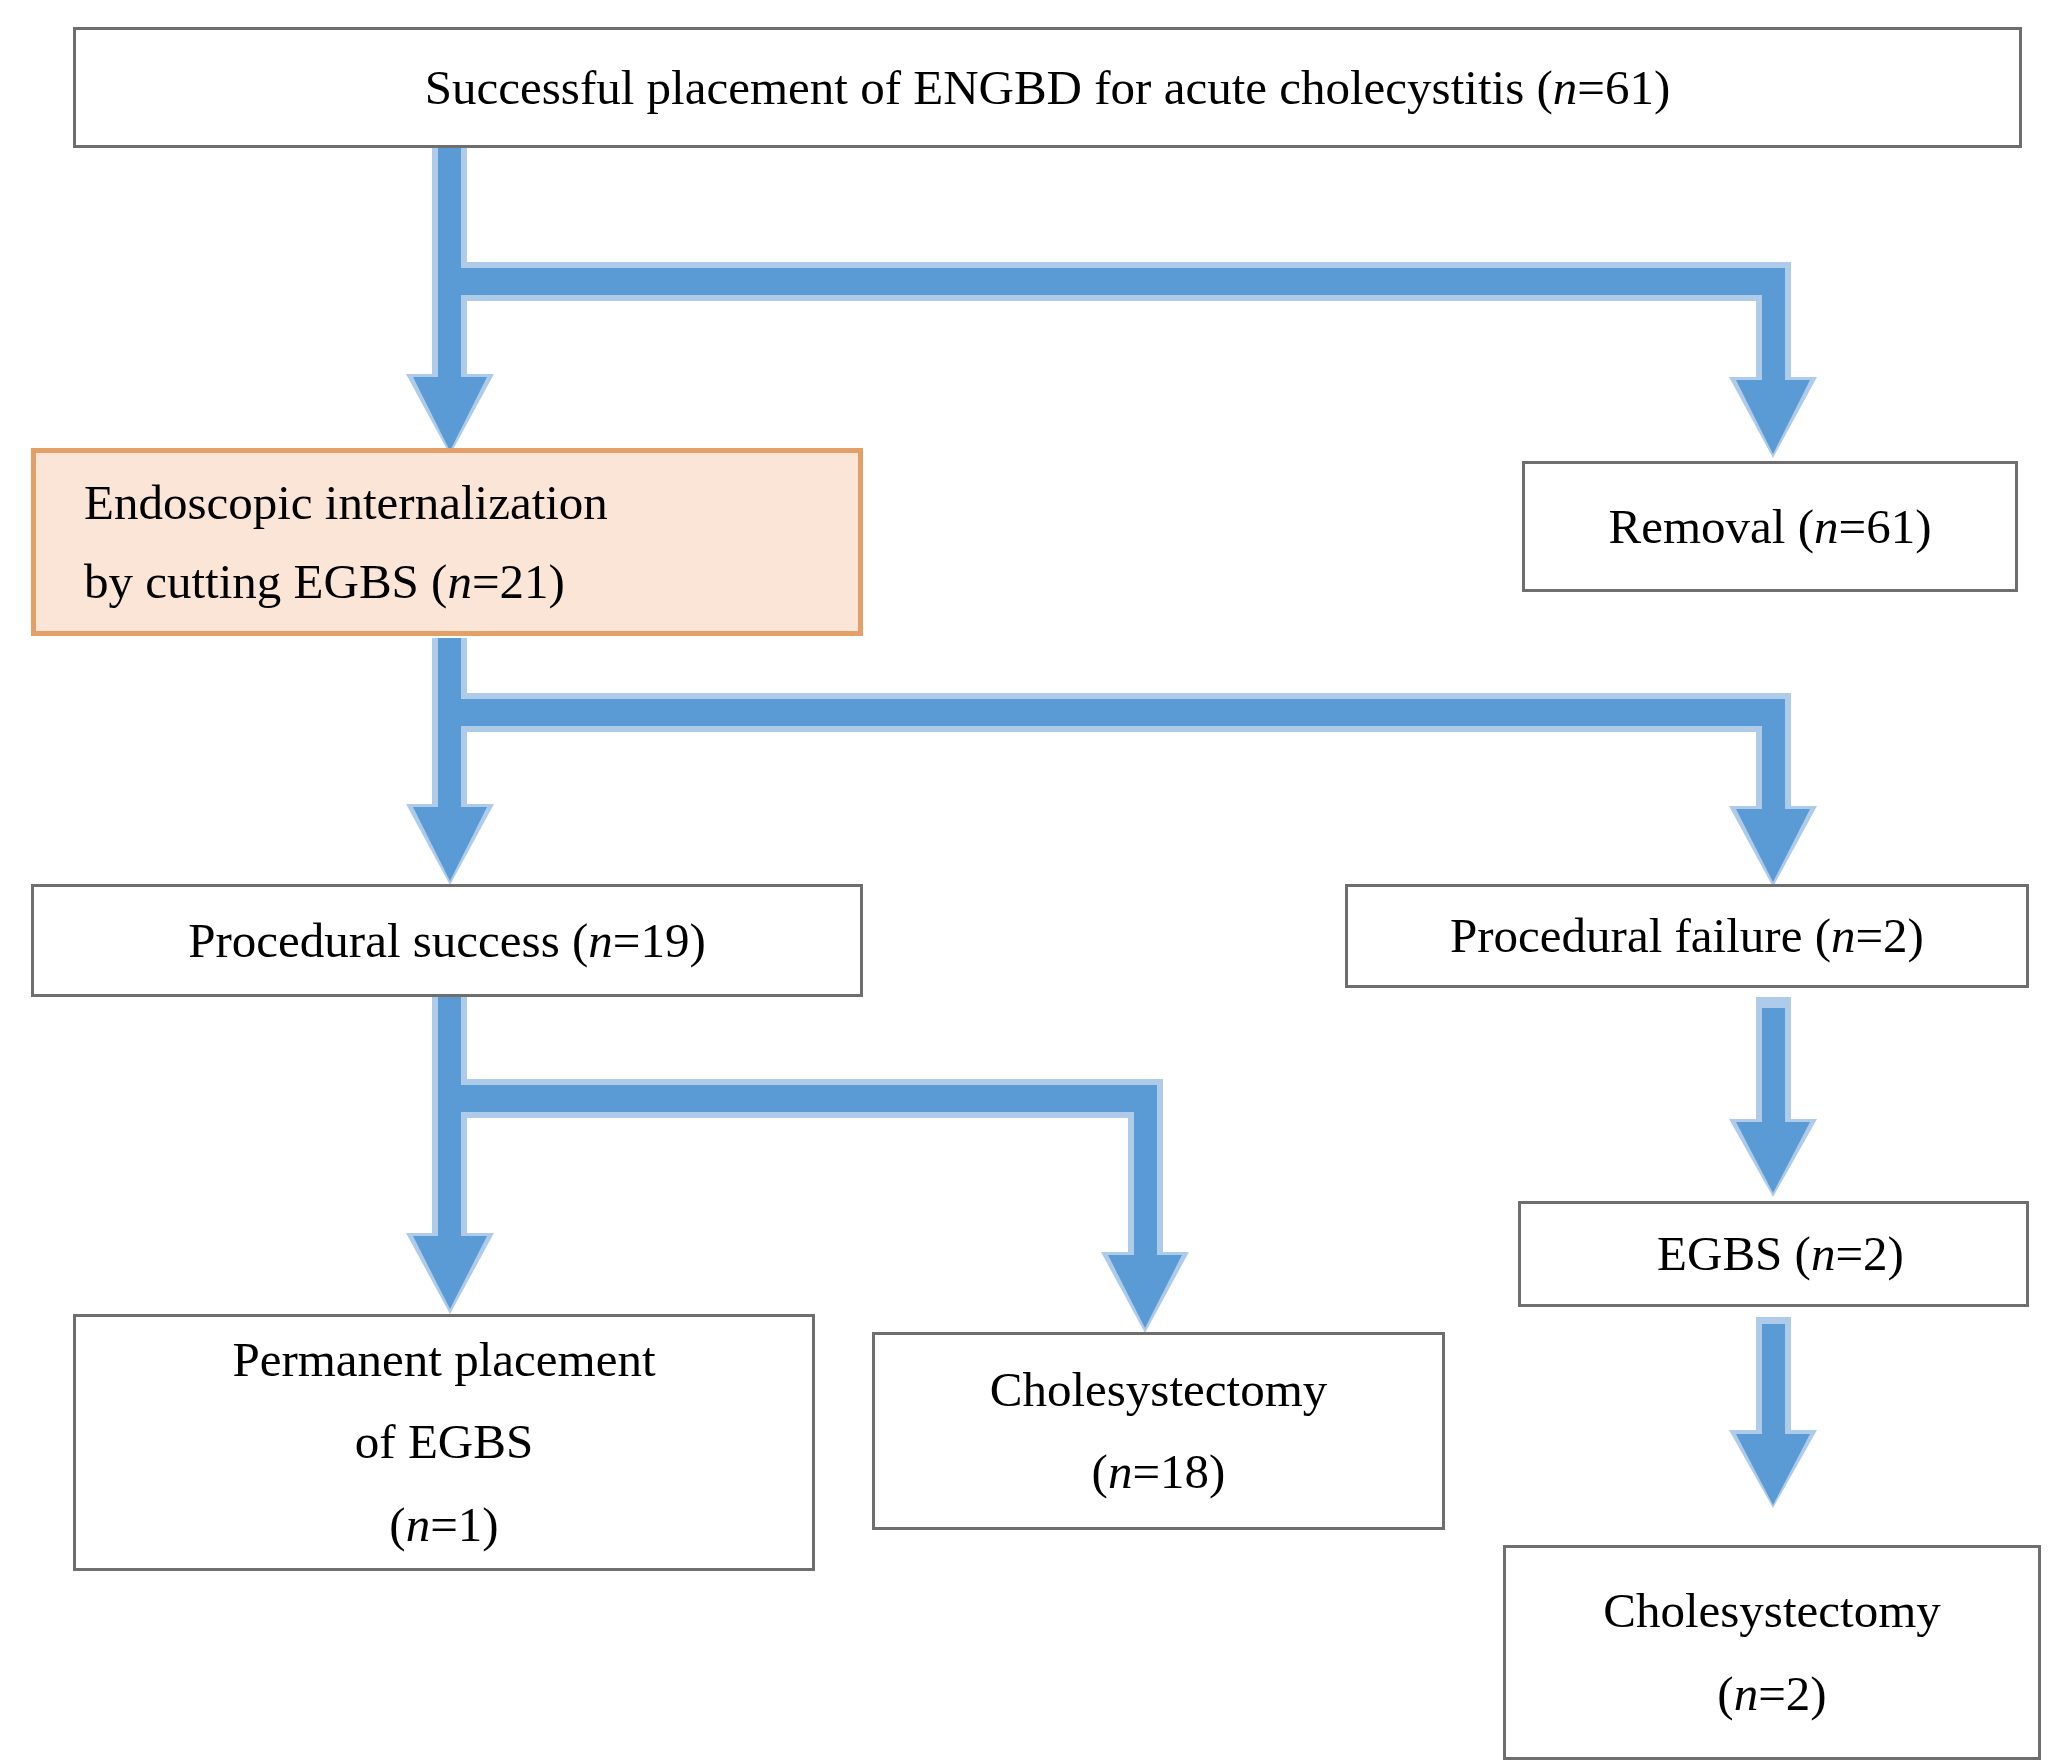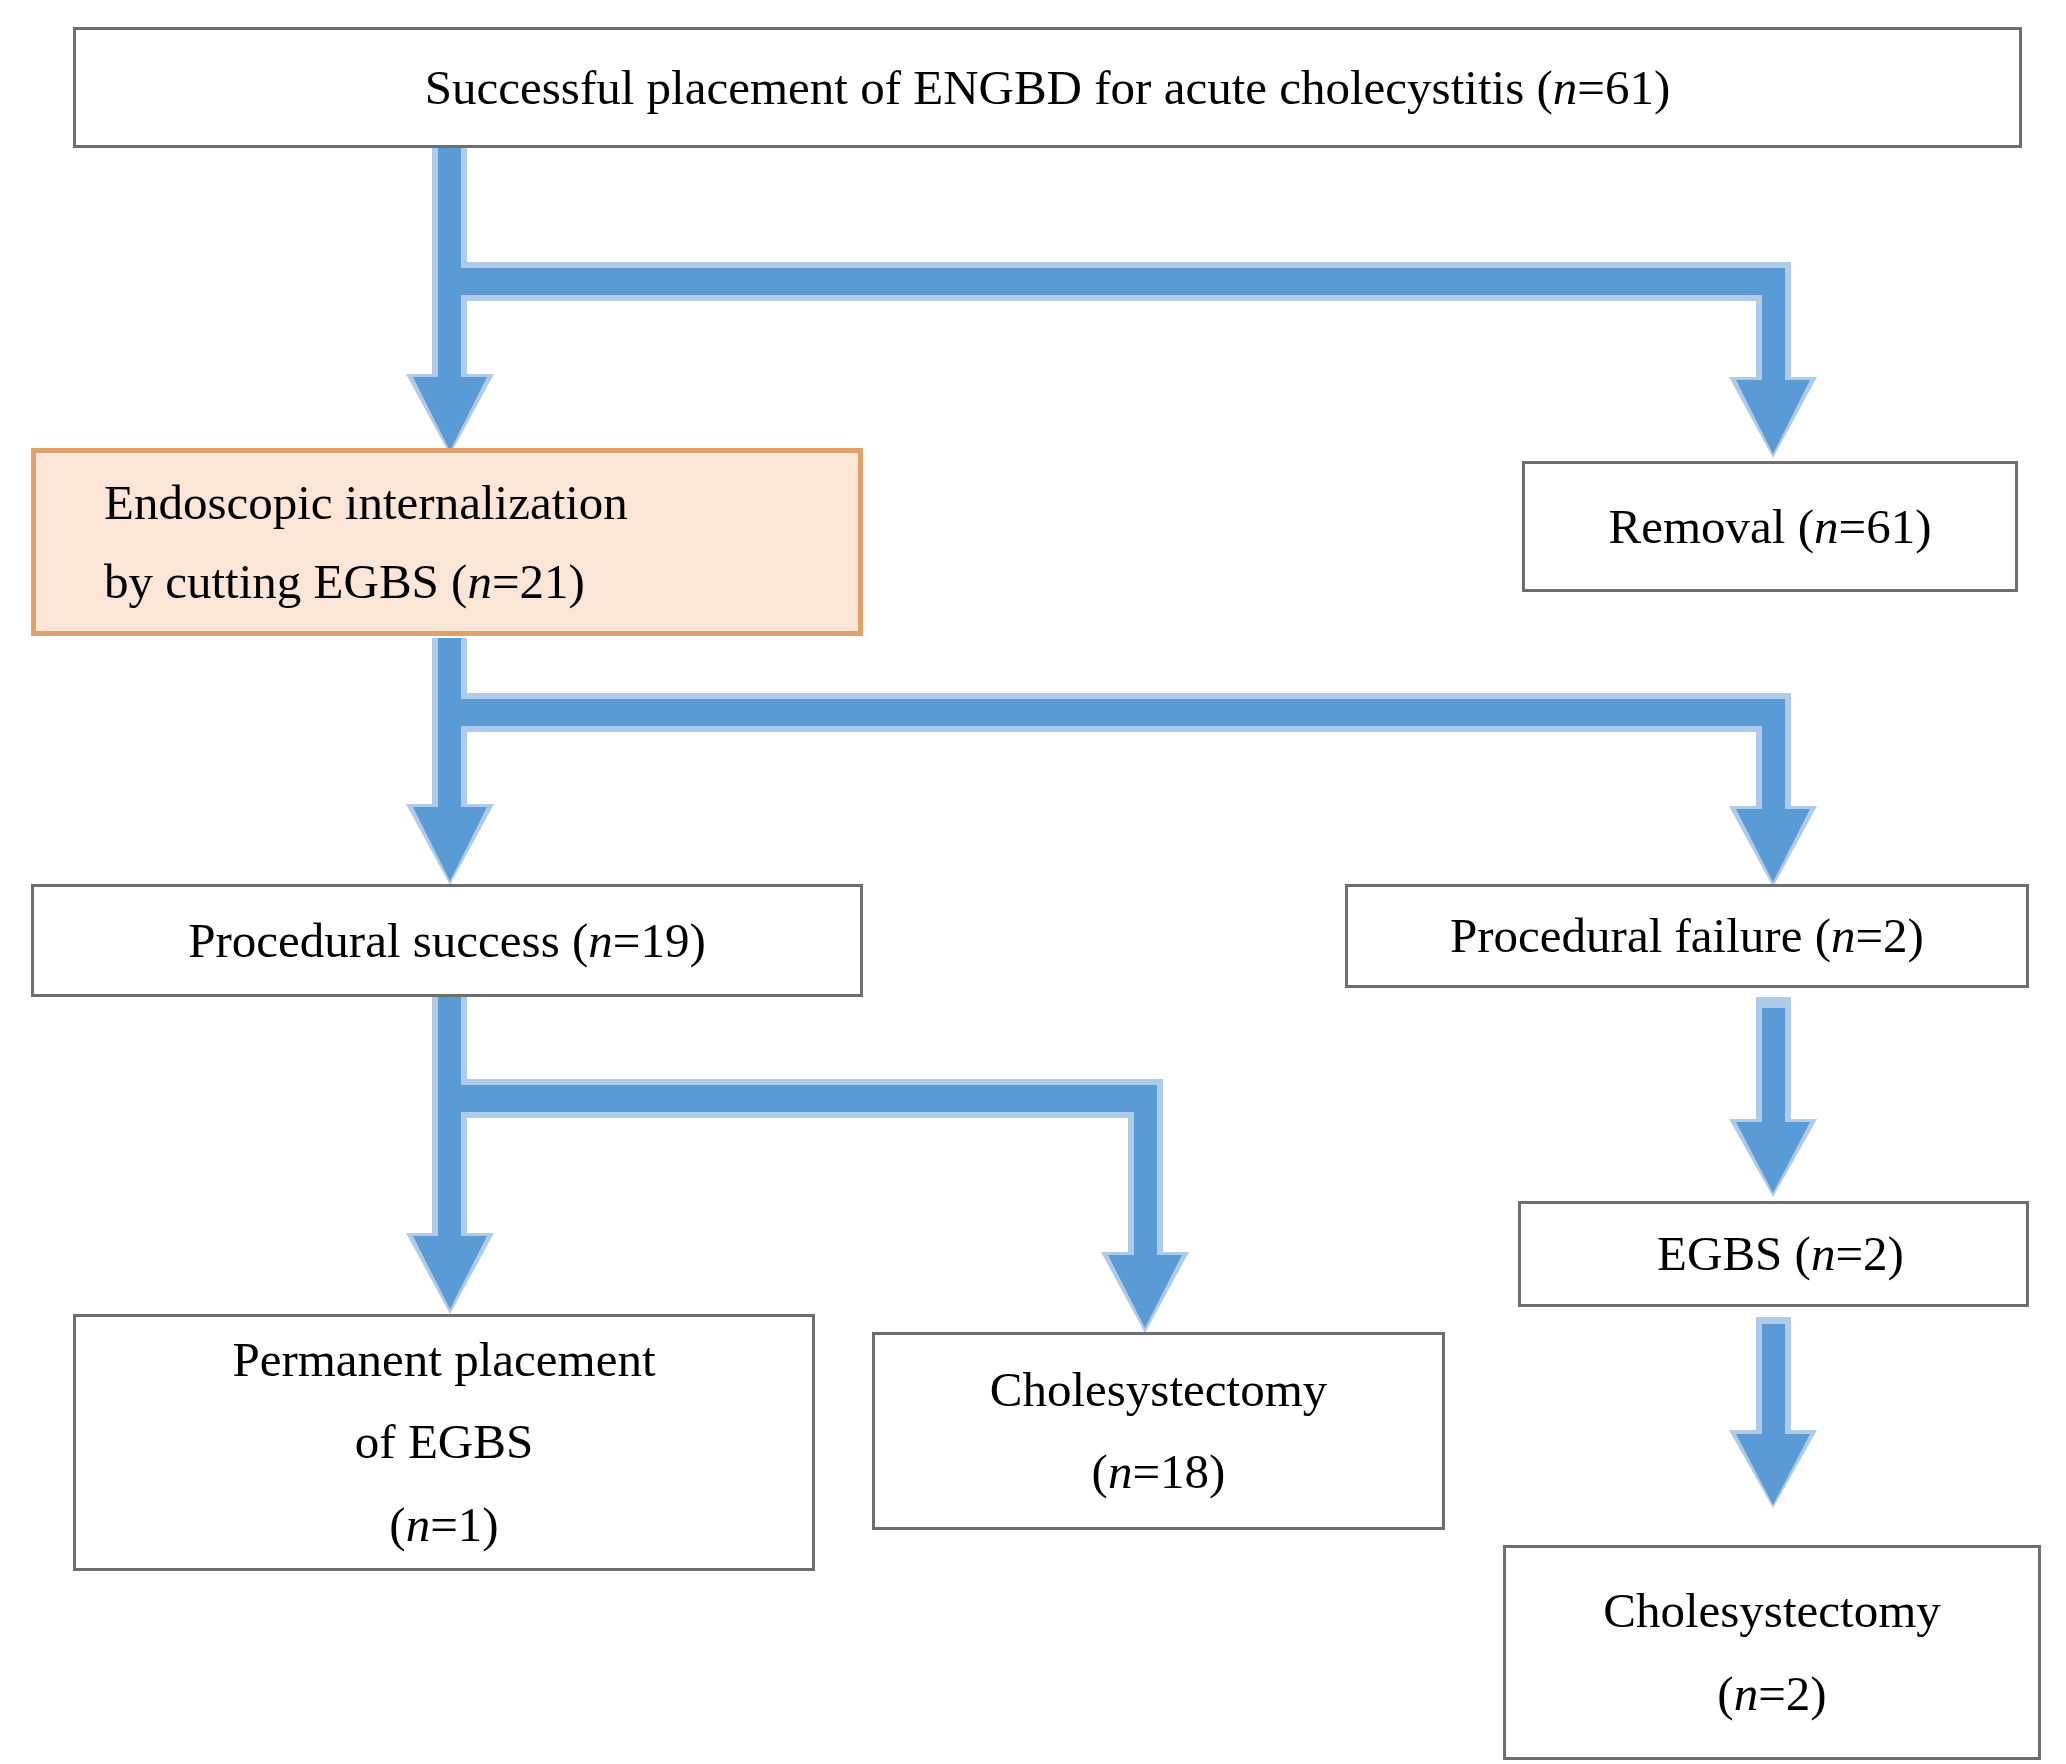--- a/index.html
+++ b/index.html
@@ -21,21 +21,20 @@
     text-align:center;
     font-size:49px;
     line-height:1.25;
   }
   .box .txt{display:block;}
   .box.hl{
     background:#FBE5D6;
     border:5.4px solid #E2A068;
     justify-content:flex-start;
     text-align:left;
-    padding-left:20px;
   }
   .box.hl .txt{padding-left:48px;line-height:1.62;}
   .multi{line-height:1.68;}
   .it{font-style:italic;}
   .edge-light{position:absolute;background:#AECBE9;}
   .edge-core{position:absolute;background:#5B9BD5;}
   .tri{position:absolute;width:0;height:0;}
 </style>
 </head>
 <body>

